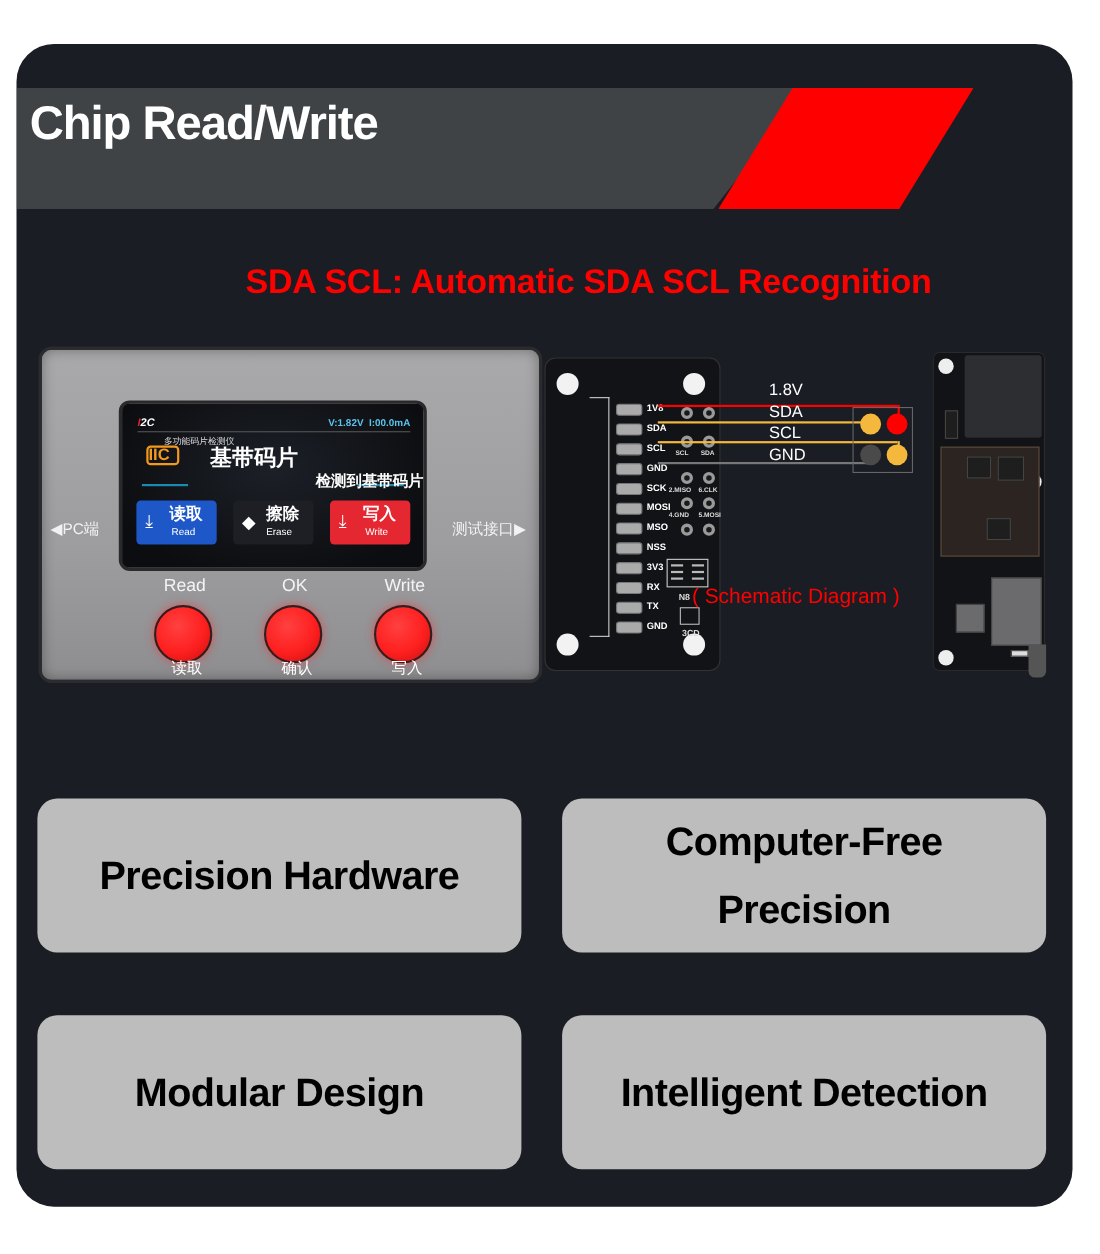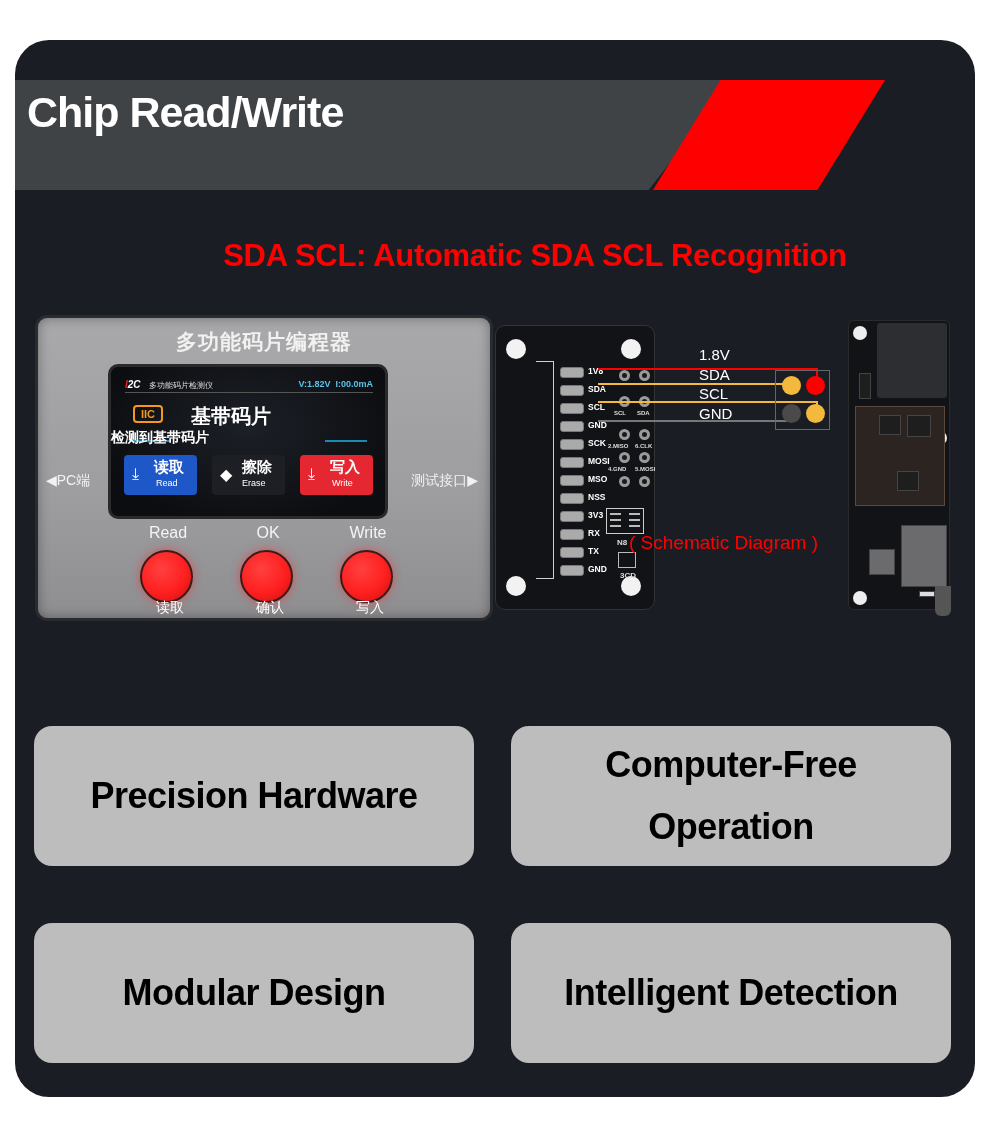--- a/index.html
+++ b/index.html
@@ -43,29 +43,29 @@
   .side-left { left: 8px; }
   .side-right { right: 12px; }
   .screen {
     position: absolute; left: 70px; top: 46px; width: 280px; height: 155px;
     background: radial-gradient(ellipse at 50% 40%, #1c2027 0%, #0c0d10 80%);
     border-radius: 10px; border: 3px solid #2a2a2d;
   }
   .scr-head { position: absolute; left: 14px; right: 12px; top: 12px; height: 14px; border-bottom: 1px solid #555; }
   .scr-logo { position: absolute; left: 0; top: 0; color: #fff; font-weight: bold; font-style: italic; font-size: 10px; }
   .scr-logo b { color: #e0212a; }
-  .scr-name { position: absolute; left: 24px; top: 1px; color: #ddd; font-size: 8px; }
+  .scr-name { position: absolute; left: 24px; top: 17px; color: #ddd; font-size: 8px; }
   .scr-vi { position: absolute; right: 0; top: 0; color: #59c4ec; font-size: 9px; font-weight: bold; }
   .scr-iic {
     position: absolute; left: 22px; top: 38px; width: 30px; height: 18px;
     border: 2px solid #f39a1e; border-radius: 4px; color: #f39a1e;
-    font-size: 11px; font-weight: bold; text-align: center; line-height: 14px;
+    font-size: 15px; font-weight: bold; line-height: 14px;
   }
   .scr-main { position: absolute; left: 80px; top: 36px; color: #fff; font-size: 20px; font-weight: bold; }
-  .scr-sub { position: absolute; left: 0; width: 100%; top: 62px; text-align: left; color: #fff; font-size: 14px; font-weight: bold; }
+  .scr-sub { position: absolute; left: 0; width: 100%; top: 62px; text-align: right; color: #fff; font-size: 14px; font-weight: bold; }
   .scr-line { position: absolute; top: 73px; width: 42px; height: 2px; background: #1a8ab3; }
   .scr-btn {
     position: absolute; top: 88px; width: 73px; height: 40px; border-radius: 4px;
     color: #fff; text-align: center;
   }
   .scr-btn .cn { position: absolute; left: 30px; top: 3px; font-size: 15px; font-weight: bold; }
   .scr-btn .en { position: absolute; left: 32px; top: 23px; font-size: 9px; }
   .scr-btn .ic { position: absolute; left: 8px; top: 10px; font-size: 16px; }
   .btn-read { left: 13px; background: #1e57c8; }
   .btn-erase { left: 101px; background: #1d1f24; }
@@ -133,21 +133,20 @@
   <div class="title-band"></div>
   <div class="stripe" style="left:638px;"></div>
   <div class="stripe" style="left:720px;"></div>
   <div class="title">
     <div>Chip Read/Write</div>
   </div>
 
   <div class="subtitle">SDA SCL:  Automatic SDA SCL Recognition</div>
 
   <div class="device">
-    <div class="device-title">多功能码片编程器</div>
     <div class="side-label side-left">◀PC端</div>
     <div class="side-label side-right">测试接口▶</div>
 
     <div class="screen">
       <div class="scr-head">
         <span class="scr-logo"><b>I</b>2C</span>
         <span class="scr-name">多功能码片检测仪</span>
         <span class="scr-vi">
           <span>V:1.82V</span>&nbsp;&nbsp;<span>I:00.0mA</span>
         </span>
@@ -301,16 +300,16 @@
     <div class="ic2" style="left:30px;top:94px;width:22px;height:20px;"></div>
     <div class="ic2" style="left:58px;top:94px;width:24px;height:22px;"></div>
     <div class="ic2" style="left:48px;top:150px;width:22px;height:20px;"></div>
     <div class="ic3" style="left:52px;top:204px;width:46px;height:62px;"></div>
     <div class="ic3" style="left:20px;top:228px;width:26px;height:26px;"></div>
     <div class="ic2" style="left:70px;top:270px;width:16px;height:6px;background:#ddd;"></div>
     <div style="position:absolute;left:86px;top:265px;width:16px;height:30px;border-radius:0 0 6px 6px;background:#555;"></div>
   </div>
 
   <div class="card" style="left:19px;top:686px;">Precision Hardware</div>
-  <div class="card" style="left:496px;top:686px;padding:0 60px;">Computer-Free Operation</div>
+  <div class="card" style="left:496px;top:686px;padding:0 60px;">Computer-Free Precision</div>
   <div class="card" style="left:19px;top:883px;">Modular Design</div>
   <div class="card" style="left:496px;top:883px;">Intelligent Detection</div>
 </div>
 
 </body></html>

